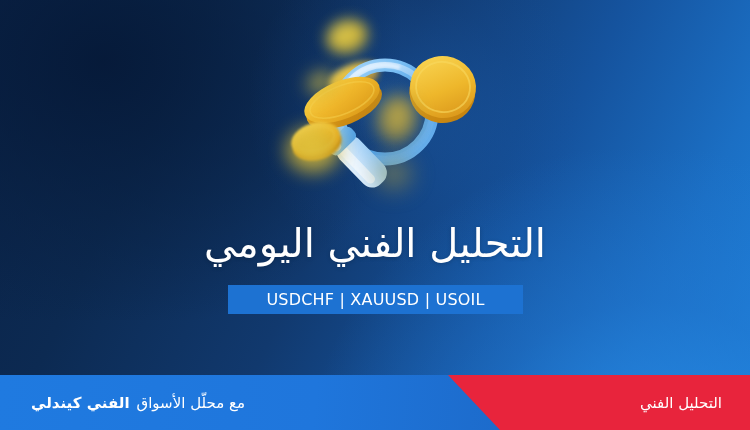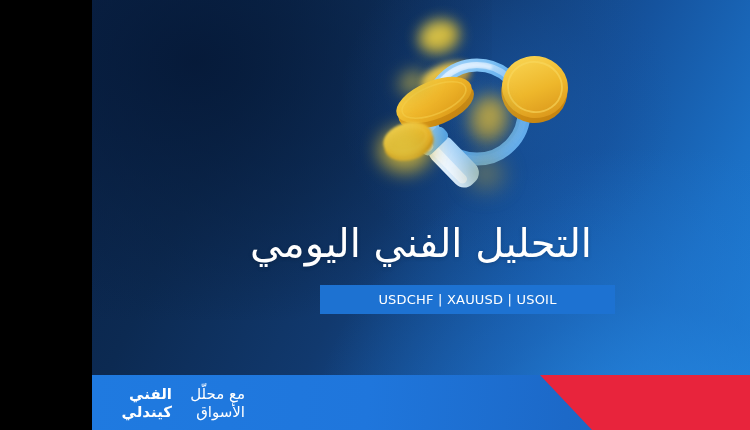--- a/index.html
+++ b/index.html
@@ -7,21 +7,21 @@
     margin: 0;
     padding: 0;
     background: #000;
   }
   body {
     font-family: "DejaVu Sans", "Liberation Sans", sans-serif;
   }
 
   .banner {
     position: relative;
-    width: 658px;
+    width: 750px;
     height: 430px;
     overflow: hidden;
     background: #3b82f6;
   }
 
   
   .bg-base {
     position: absolute;
     inset: 0;
     background: linear-gradient(115deg,
@@ -136,21 +136,21 @@
     position: absolute;
     left: 228px;
     top: 285px;
     width: 295px;
     height: 29px;
     background: #1d72d2;
     display: flex;
     align-items: center;
     justify-content: center;
     color: #ffffff;
-    font-size: 13px;
+    font-size: 16px;
     font-weight: 400;
     letter-spacing: .2px;
     direction: ltr;
   }
 
   
   .footer {
     position: absolute;
     left: 0; right: 0;
     bottom: 0;
@@ -318,15 +318,16 @@
 
   <div class="footer">
     <div class="footer-blue"></div>
     <div class="footer-red"></div>
 
     <div class="footer-left-text">
       <span class="lead">مع محلّل الأسواق</span>
       <span class="name">الفني كيندلي</span>
     </div>
 
+    <div class="footer-right-text">التحليل الفني</div>
   </div>
 
 </div>
 
 </body></html>

